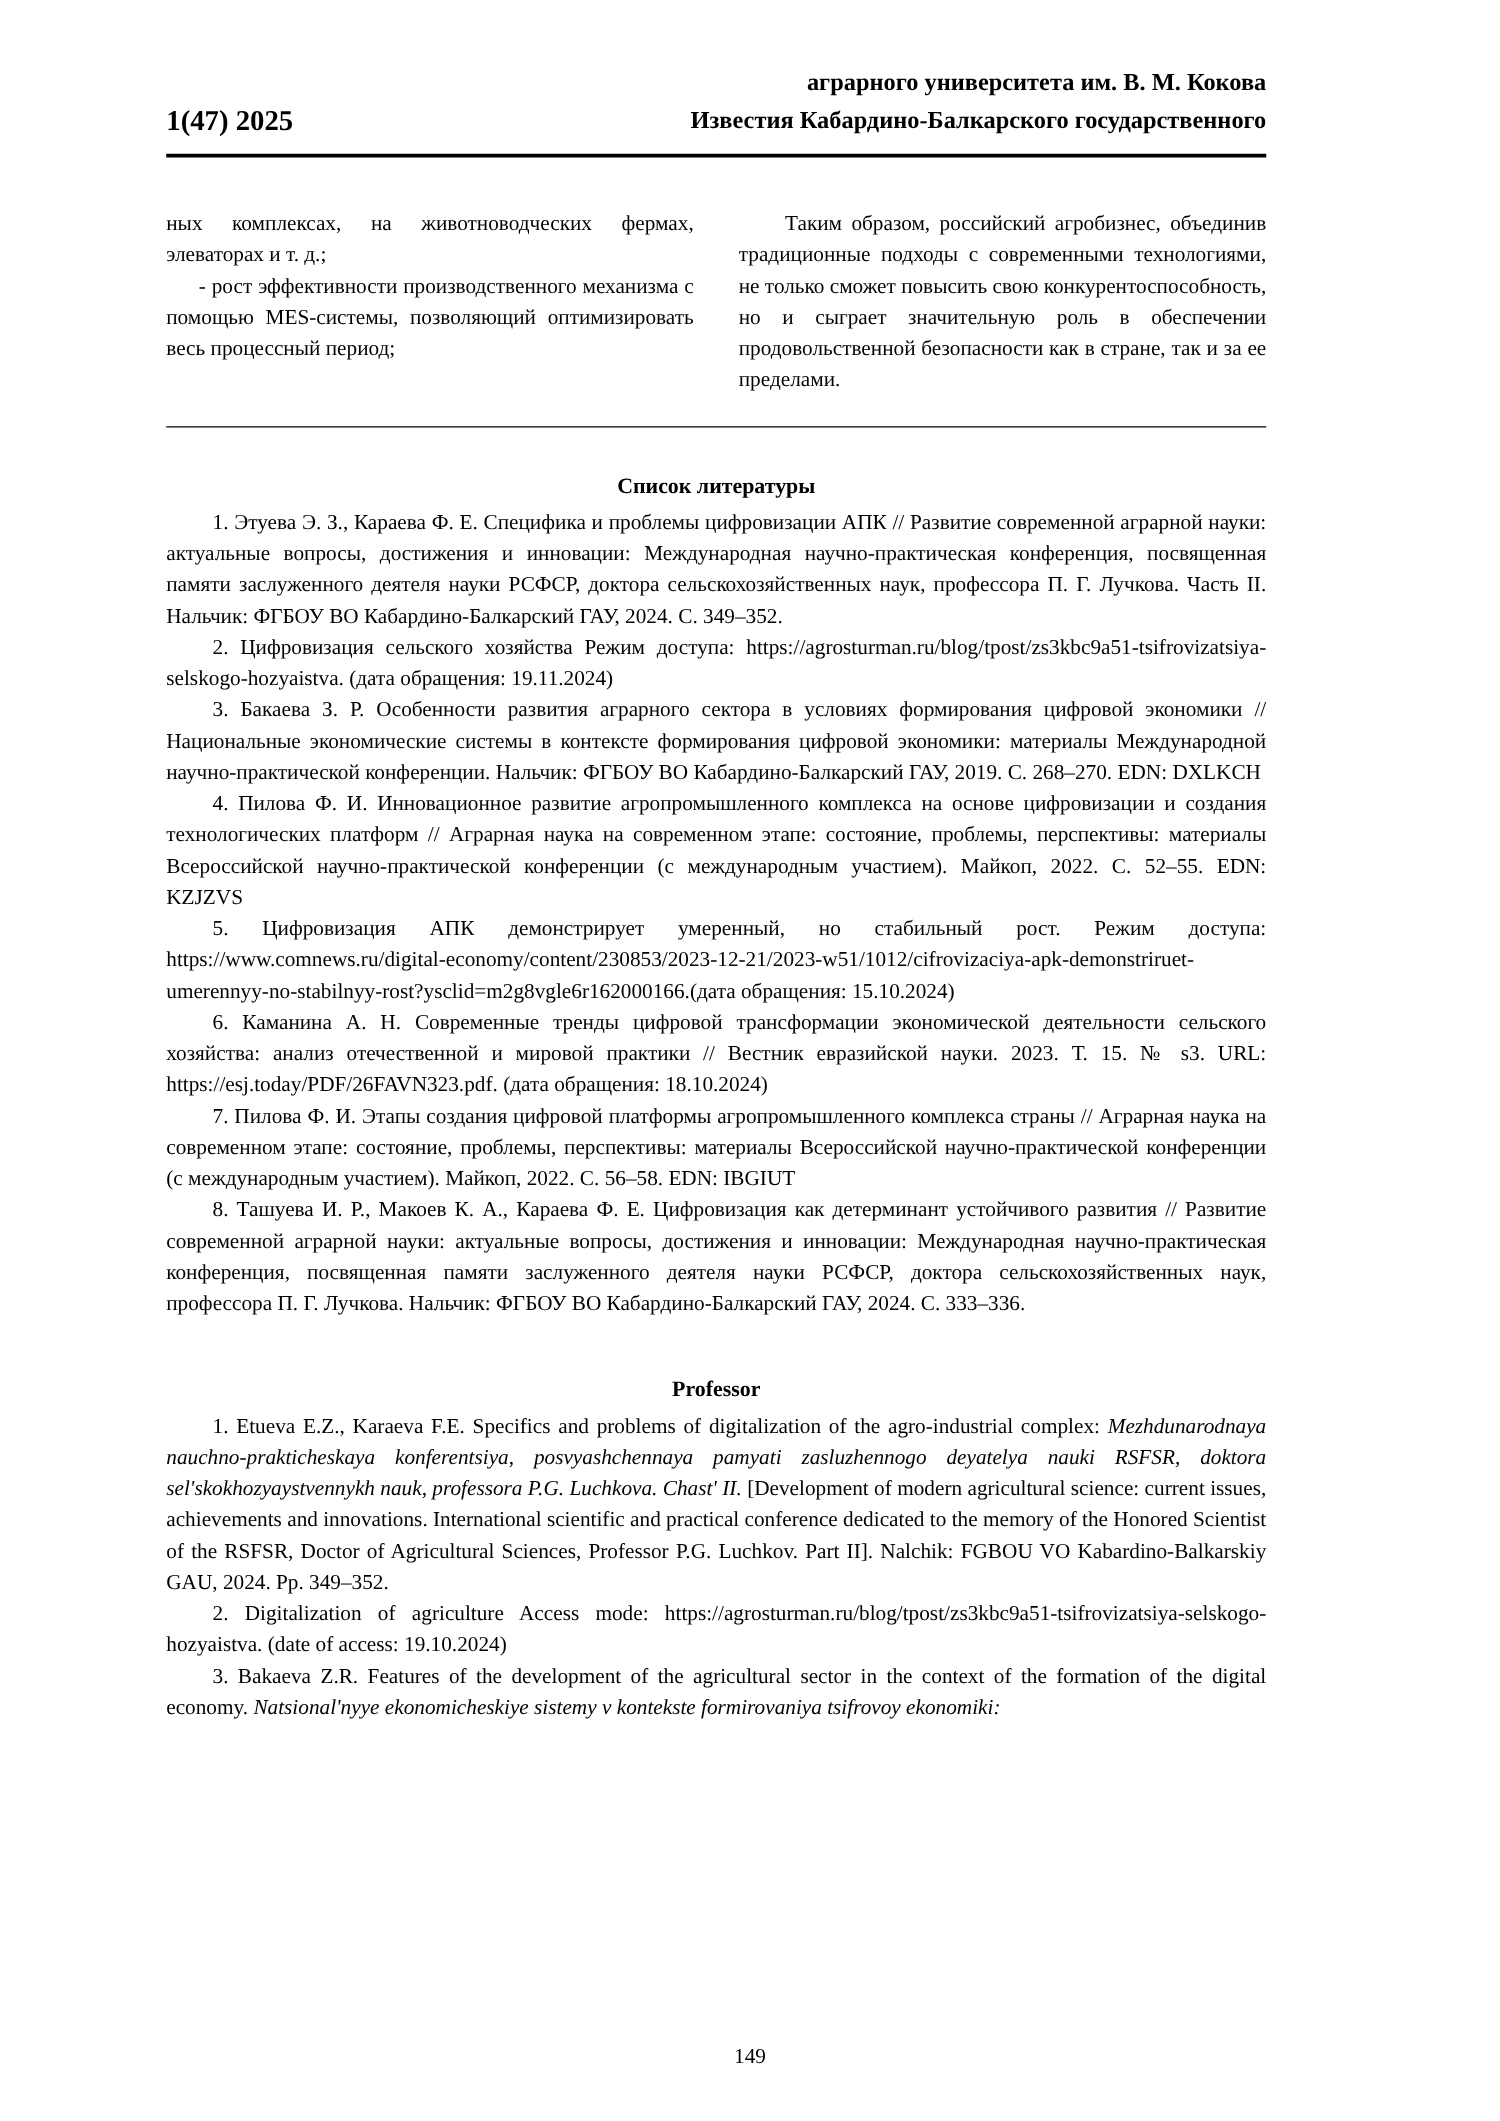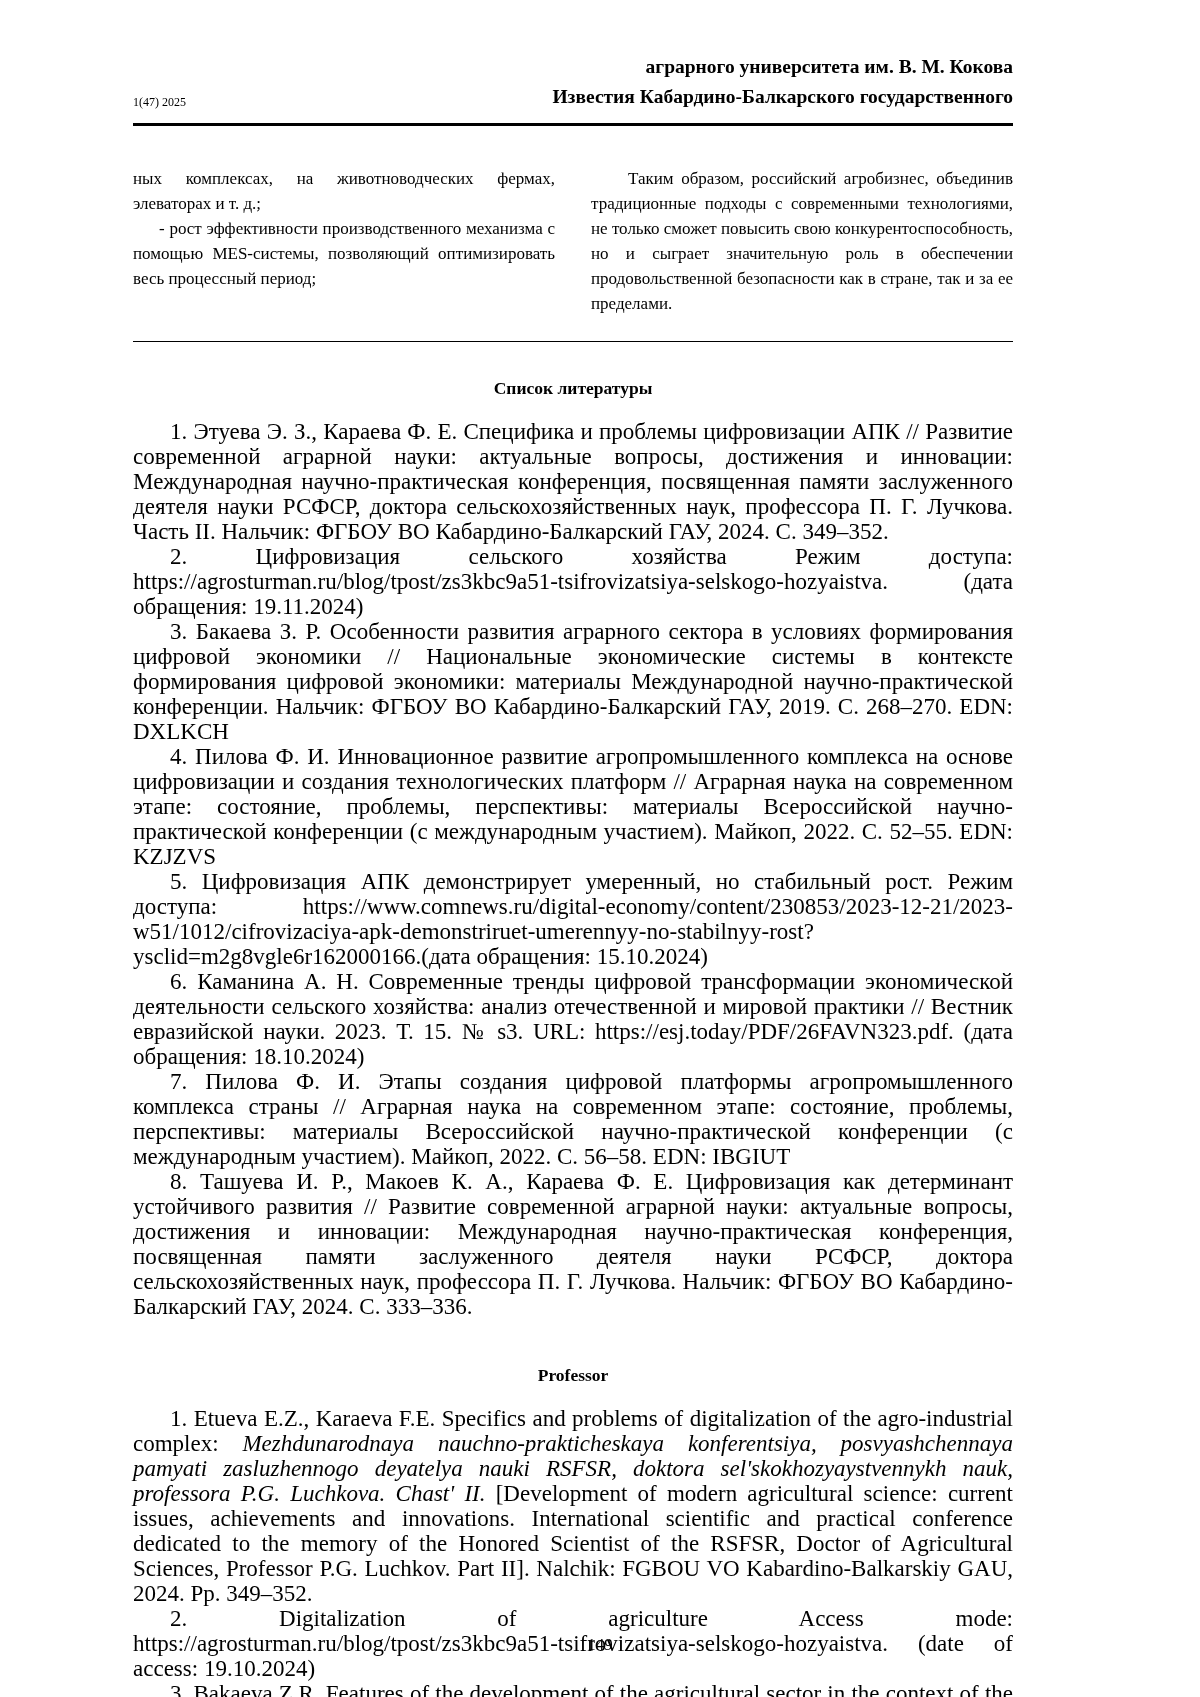--- a/index.html
+++ b/index.html
@@ -18,22 +18,22 @@
     top: 0;
     width: 880px;
   }
   .header {
     display: flex;
     justify-content: space-between;
     align-items: flex-end;
     padding-top: 52px;
   }
   .issue {
-    font-weight: normal;
-    font-size: 12px;
+    font-weight: bold;
+    font-size: 23px;
     padding-bottom: 2px;
     white-space: nowrap;
   }
   .journal-title {
     text-align: right;
     font-weight: bold;
     font-size: 19.5px;
     line-height: 1.55;
   }
   .header-rule {
@@ -63,22 +63,22 @@
     margin-top: 25px;
   }
   .section-heading {
     text-align: center;
     font-weight: bold;
     font-size: 17.5px;
     margin-top: 36px;
   }
   .section-heading.en { margin-top: 46px; }
   .refs {
-    margin-top: 20px;
-    font-size: 23px;
+    margin-top: 6px;
+    font-size: 17px;
     line-height: 25px;
     text-align: justify;
     overflow-wrap: break-word;
   }
   .refs p { text-indent: 37px; }
   .it { font-style: italic; }
   .page-number {
     position: absolute;
     left: 0;
     right: 0;

